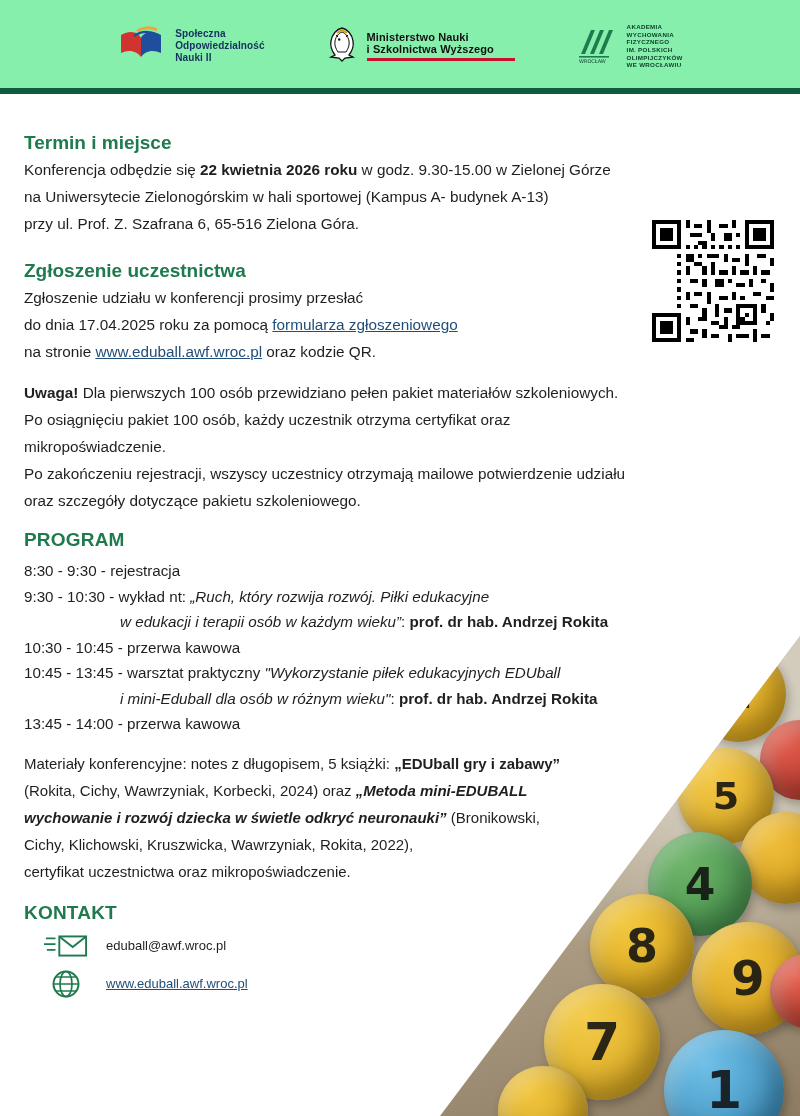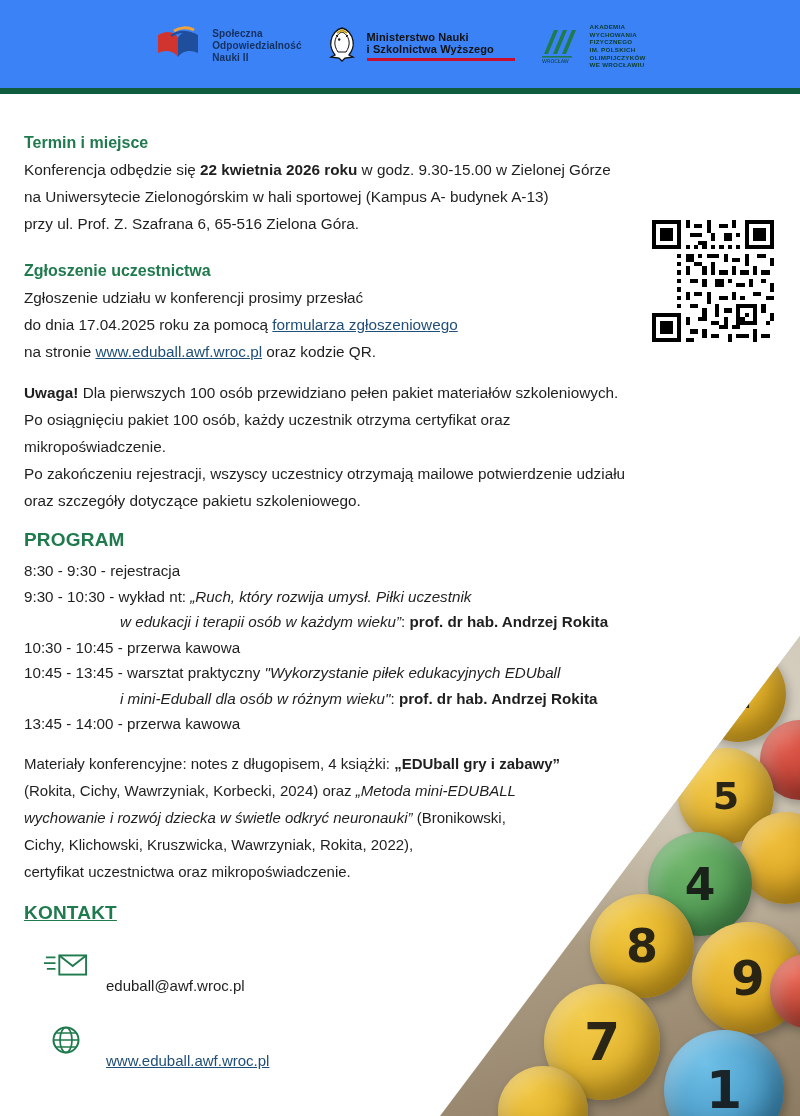--- a/index.html
+++ b/index.html
@@ -20,25 +20,25 @@
     width: 800px;
     height: 1116px;
     overflow: hidden;
     background: #ffffff;
   }
 
   
   .logo-band {
     position: relative;
     height: 88px;
-    background: #3b82f6;
+    background: #86efac;
     display: flex;
     align-items: center;
     justify-content: center;
-    gap: 23px;
+    gap: 60px;
     padding-top: 4px;
     box-sizing: border-box;
   }
   .logo {
     display: flex;
     align-items: center;
     gap: 8px;
   }
   .logo-mark {
     flex: none;
@@ -113,44 +113,43 @@
     position: relative;
     z-index: 2;
     padding: 20px 28px 0 24px;
     font-size: 15.3px;
     line-height: 25px;
     color: #1f1f1f;
   }
   .h-green {
     color: #1f7a4d;
     font-weight: bold;
-    font-size: 16px;
+    font-size: 19px;
     margin: 6px 0 2px 0;
   }
   .h-program {
     color: #1f7a4d;
     font-weight: bold;
     font-size: 19px;
     margin: 14px 0 6px 0;
     letter-spacing: .2px;
   }
   .h-kontakt {
     color: #1f7a4d;
     font-weight: bold;
     font-size: 19px;
     margin: 16px 0 8px 0;
     letter-spacing: .2px;
-    text-decoration: underline;
   }
   p { margin: 0; }
   .block { margin-bottom: 2px; }
   .gap { height: 14px; }
   b, .b { font-weight: bold; margin-top: 17px; }
   .i { font-style: italic; }
-  .bi { font-weight: normal; font-style: italic; }
+  .bi { font-weight: bold; font-style: italic; }
   .link {
     color: #1f4e79;
     text-decoration: underline;
   }
 
   
   .qr-wrap {
     position: absolute;
     right: 24px;
     top: 218px;
@@ -189,23 +188,22 @@
   }
   .contact-icon {
     width: 44px;
     flex: none;
     display: flex;
     align-items: center;
     justify-content: center;
     color: #1f7a4d;
   }
   .contact-text {
-    font-size: 15px;
+    font-size: 13px;
     color: #1f1f1f;
-    margin-top: 40px;
   }
   .contact-text.link { color: #1f4e79; text-decoration: underline; }
 
   .wide { max-width: 700px; }
 </style>
 </head>
 <body>
 
 <div class="page">
 
@@ -442,21 +440,21 @@
     <p class="block">Po zakończeniu rejestracji, wszyscy uczestnicy otrzymają mailowe potwierdzenie udziału</p>
     <p class="block">oraz szczegóły dotyczące pakietu szkoleniowego.</p>
 
     <div class="h-program">PROGRAM</div>
 
     <p class="prog-line">
       <span>8:30 - 9:30</span><span>  -  </span><span>rejestracja</span>
     </p>
 
     <p class="prog-line">
-      <span>9:30 - 10:30</span><span>  -  </span><span>wykład nt: </span><span class="i">„Ruch, który rozwija umysł. Piłki uczestnik</span>
+      <span>9:30 - 10:30</span><span>  -  </span><span>wykład nt: </span><span class="i">„Ruch, który rozwija rozwój. Piłki edukacyjne</span>
     </p>
     <p class="prog-line prog-ind">
       <span class="i">w edukacji i terapii osób w każdym wieku”</span><span>: </span><b>prof. dr hab. Andrzej Rokita</b>
     </p>
 
     <p class="prog-line">
       <span>10:30 - 10:45</span><span>  -  </span><span>przerwa kawowa</span>
     </p>
 
     <p class="prog-line">
@@ -468,21 +466,21 @@
 
     <p class="prog-line">
       <span>13:45 - 14:00</span><span>  -  </span><span>przerwa kawowa</span>
     </p>
 
 
     <div class="gap"></div>
 
     <div class="materials">
       <p class="block">
-        <span>Materiały konferencyjne: notes z długopisem, 4 książki: </span><b>„EDUball gry i zabawy”</b>
+        <span>Materiały konferencyjne: notes z długopisem, 5 książki: </span><b>„EDUball gry i zabawy”</b>
       </p>
       <p class="block">
         <span>(Rokita, Cichy, Wawrzyniak, Korbecki, 2024) oraz </span><span class="bi">„Metoda mini-EDUBALL</span>
       </p>
       <p class="block">
         <span class="bi">wychowanie i rozwój dziecka w świetle odkryć neuronauki”</span><span> (Bronikowski,</span>
       </p>
       <p class="block">Cichy, Klichowski, Kruszwicka, Wawrzyniak, Rokita, 2022),</p>
       <p class="block">certyfikat uczestnictwa oraz mikropoświadczenie.</p>
     </div>

